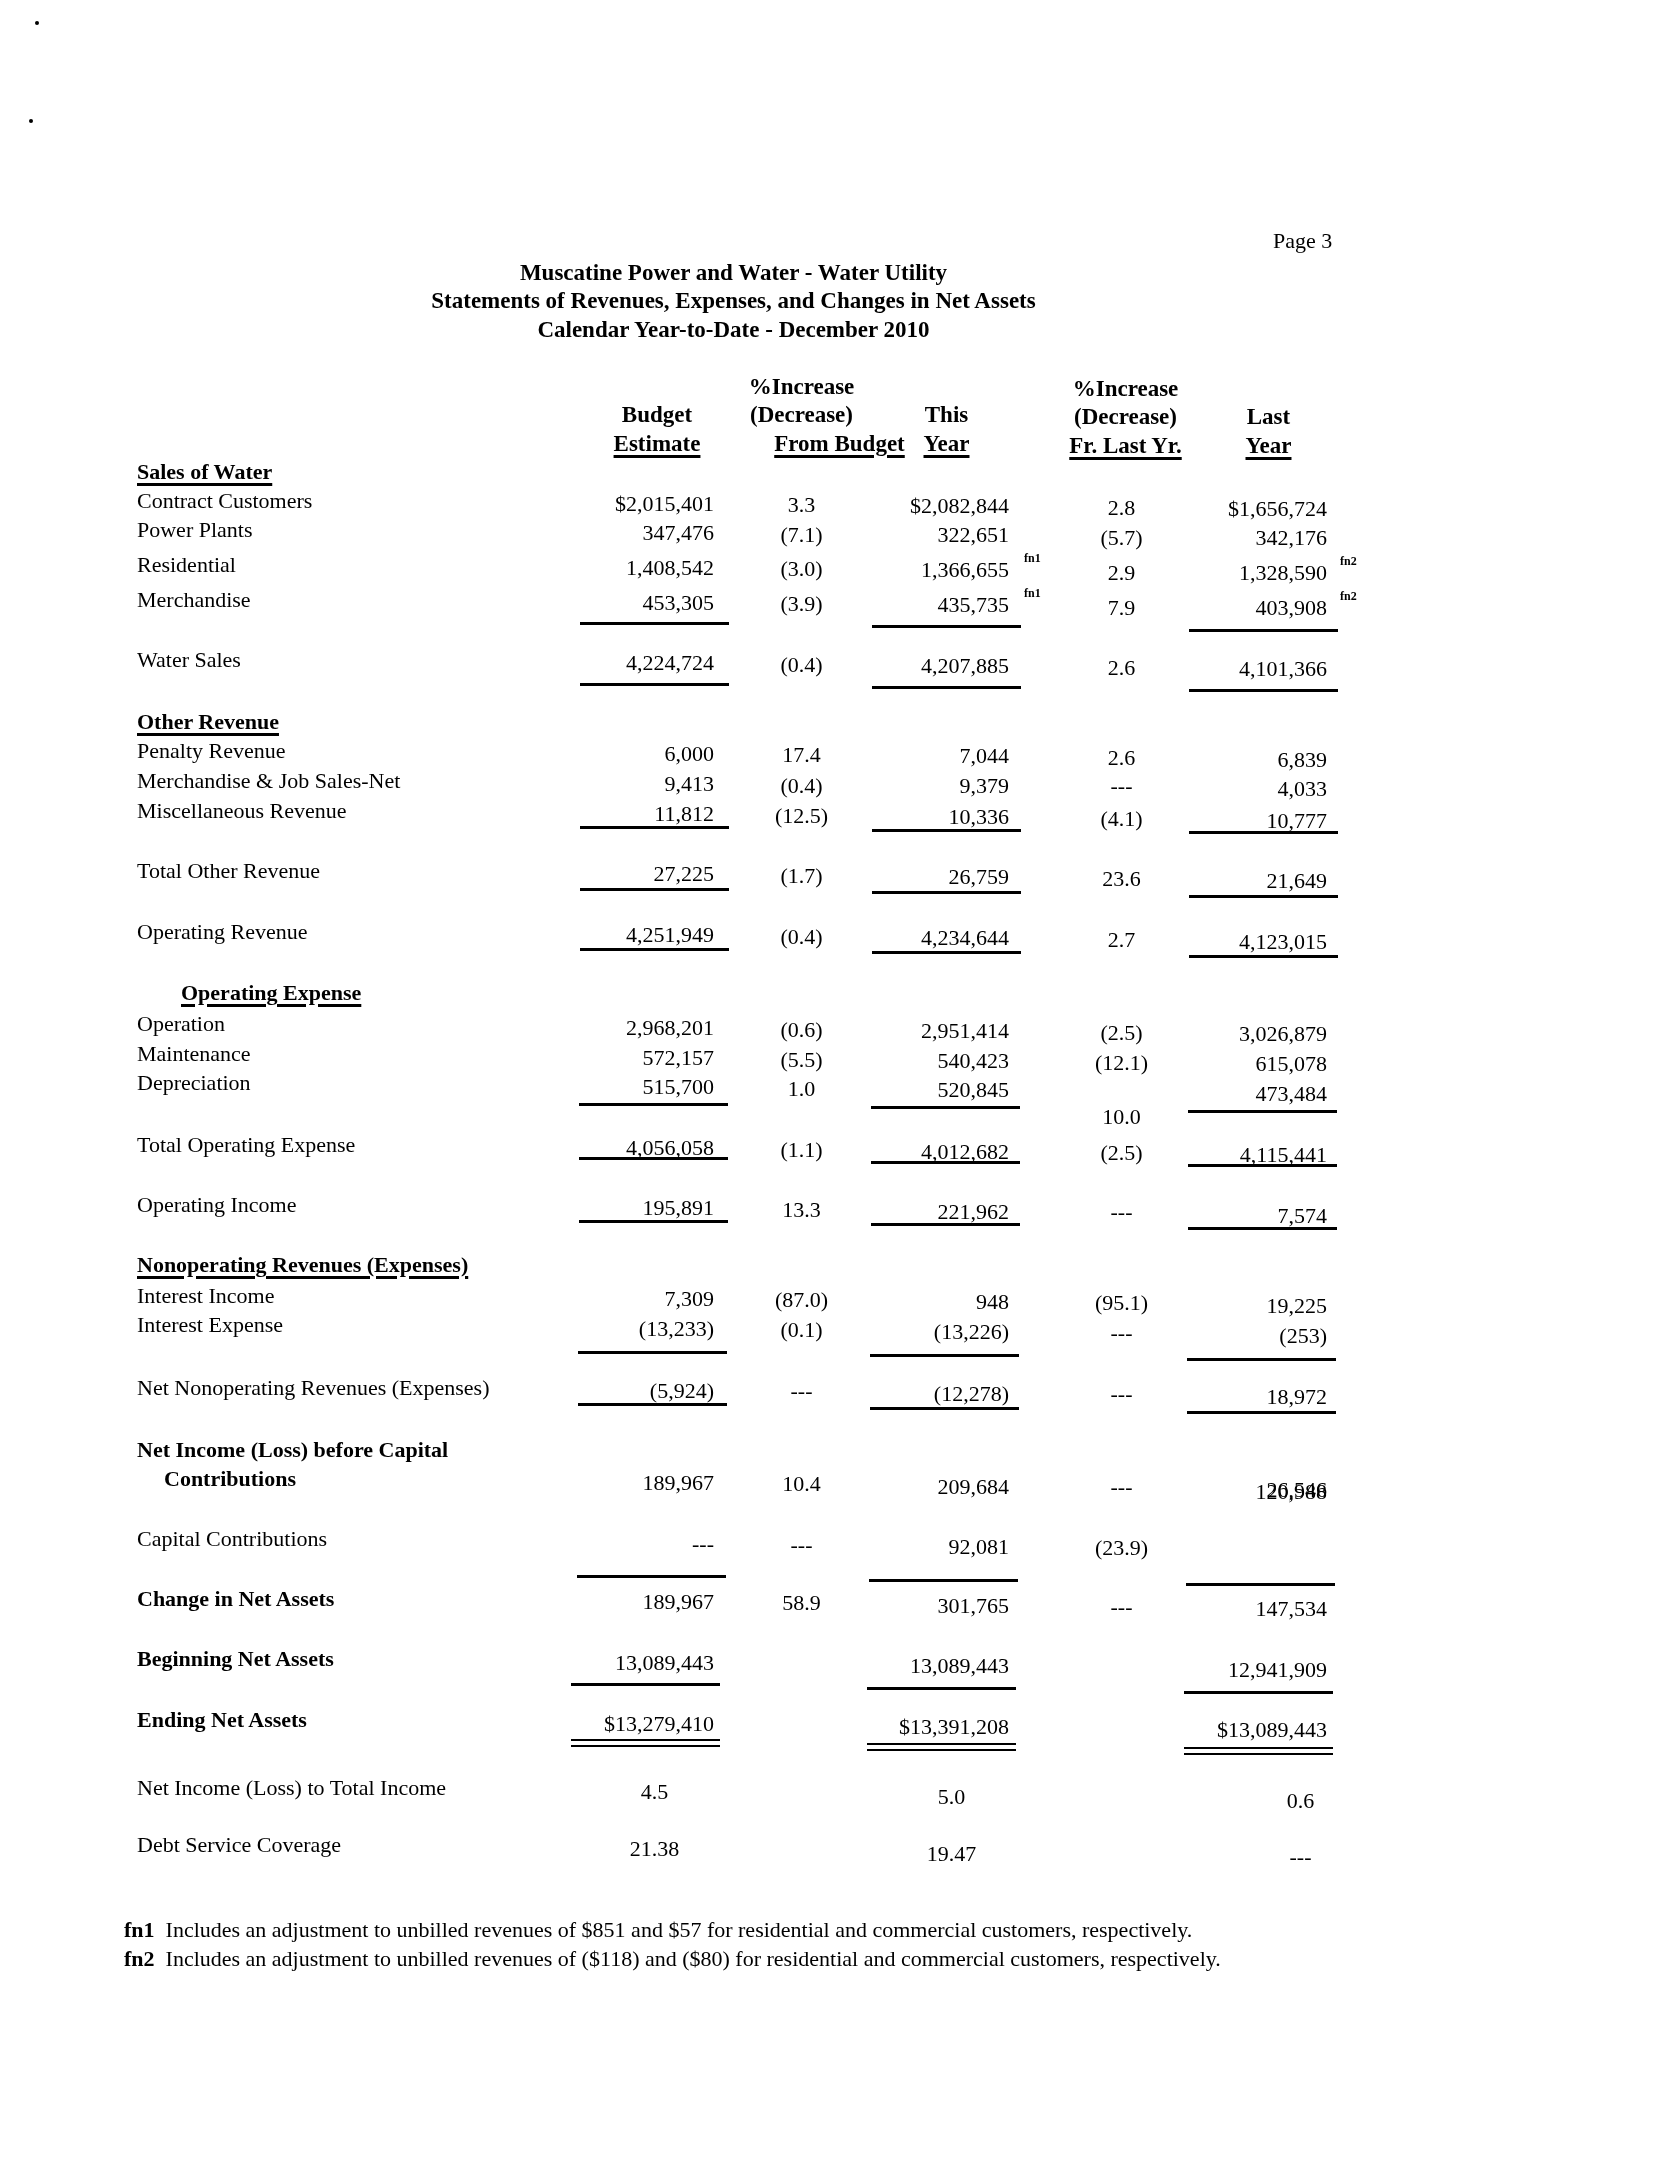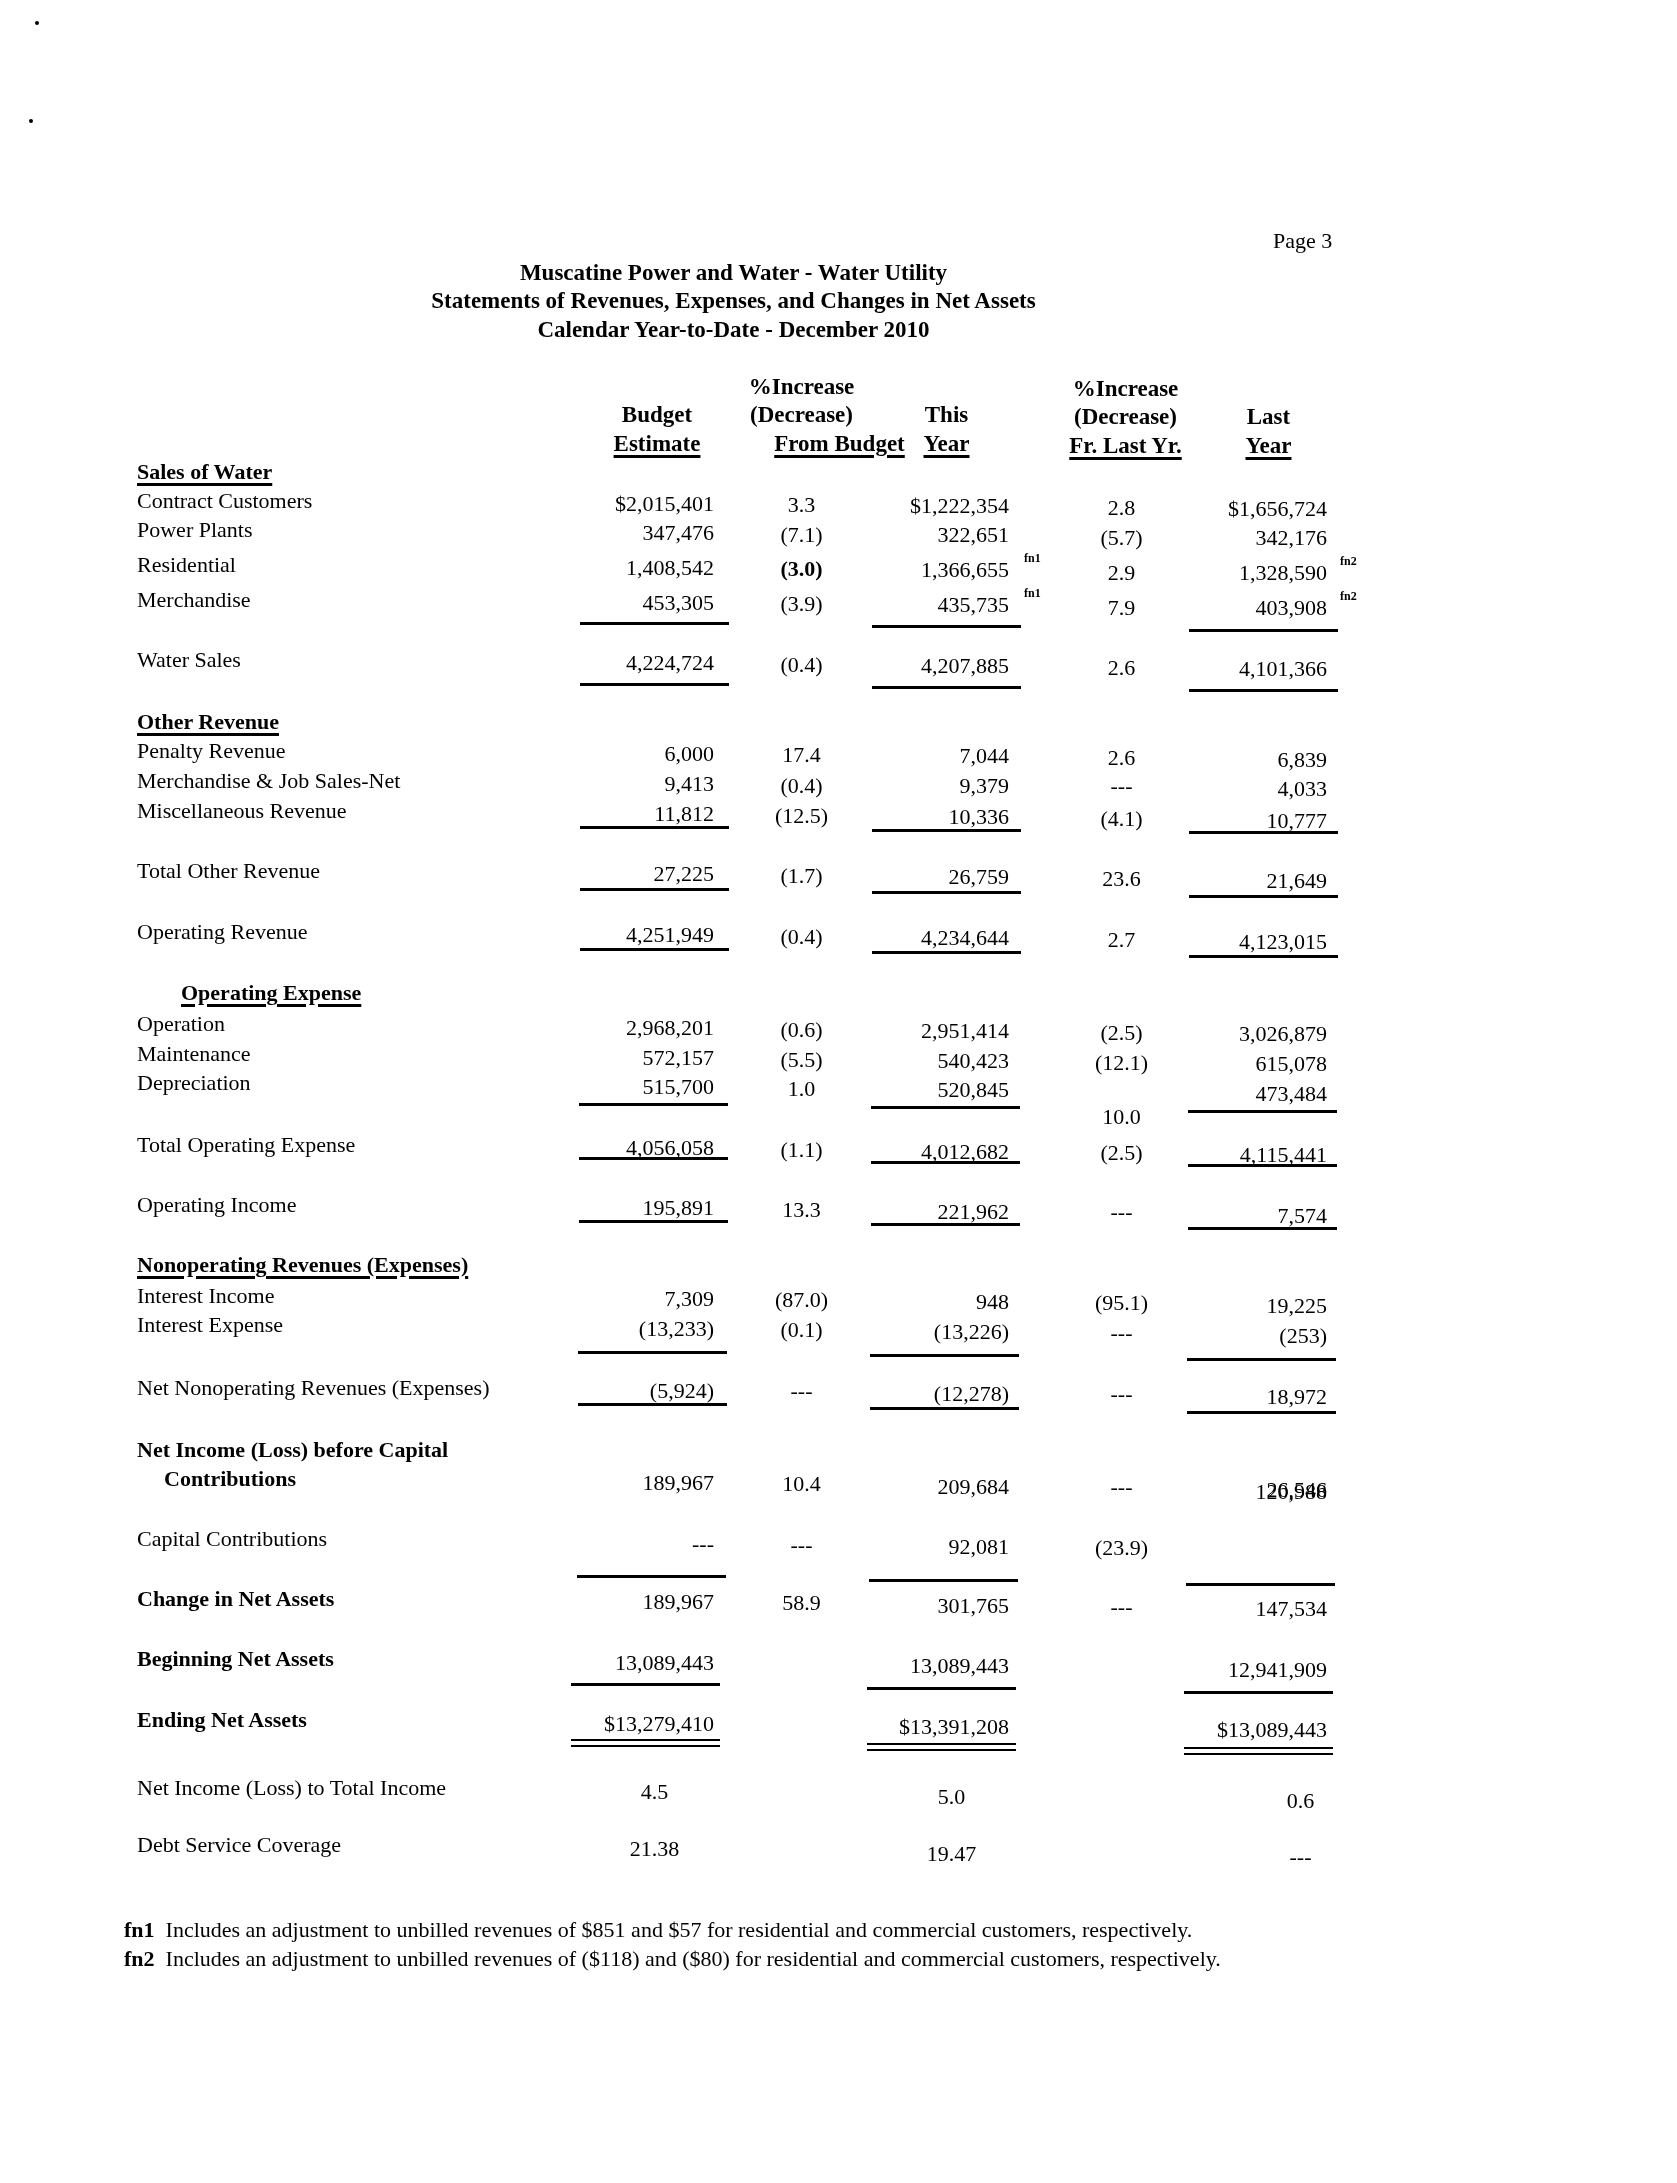--- a/index.html
+++ b/index.html
@@ -54,38 +54,38 @@
 
 <div class="abs hdr" style="left:1219px;width:99px;top:402px;">Last</div>
 <div class="abs hdr u" style="left:1219px;width:99px;top:431px;">Year</div>
 
 <div class="abs sec" style="top:459px;">Sales of Water</div>
 
 <div>
   <div class="abs row-label" style="top:488px;">Contract Customers</div>
   <div class="abs num c-budget" style="top:491px;">$2,015,401</div>
   <div class="abs pct c-pb" style="top:492px;">3.3</div>
-  <div class="abs num c-this" style="top:493px;">$1,222,354</div>
+  <div class="abs num c-this" style="top:493px;">$2,082,844</div>
   <div class="abs pct c-ply" style="top:495px;">2.8</div>
   <div class="abs num c-last" style="top:496px;">$1,656,724</div>
 </div>
 
 <div>
   <div class="abs row-label" style="top:517px;">Power Plants</div>
   <div class="abs num c-budget" style="top:520px;">347,476</div>
   <div class="abs pct c-pb" style="top:522px;">(7.1)</div>
   <div class="abs num c-this" style="top:522px;">322,651</div>
   <div class="abs pct c-ply" style="top:525px;">(5.7)</div>
   <div class="abs num c-last" style="top:525px;">342,176</div>
 </div>
 
 <div>
   <div class="abs row-label" style="top:552px;">Residential</div>
   <div class="abs num c-budget" style="top:555px;">1,408,542</div>
-  <div class="abs pct c-pb" style="top:556px;font-weight:bold;">(3.0)</div>
+  <div class="abs pct c-pb" style="top:556px;">(3.0)</div>
   <div class="abs num c-this" style="top:557px;">1,366,655</div>
   <div class="abs fn" style="left:1024px;top:551px;">fn1</div>
   <div class="abs pct c-ply" style="top:560px;">2.9</div>
   <div class="abs num c-last" style="top:560px;">1,328,590</div>
   <div class="abs fn" style="left:1340px;top:554px;">fn2</div>
 </div>
 
 <div>
   <div class="abs row-label" style="top:587px;">Merchandise</div>
   <div class="abs num c-budget" style="top:590px;">453,305</div>

